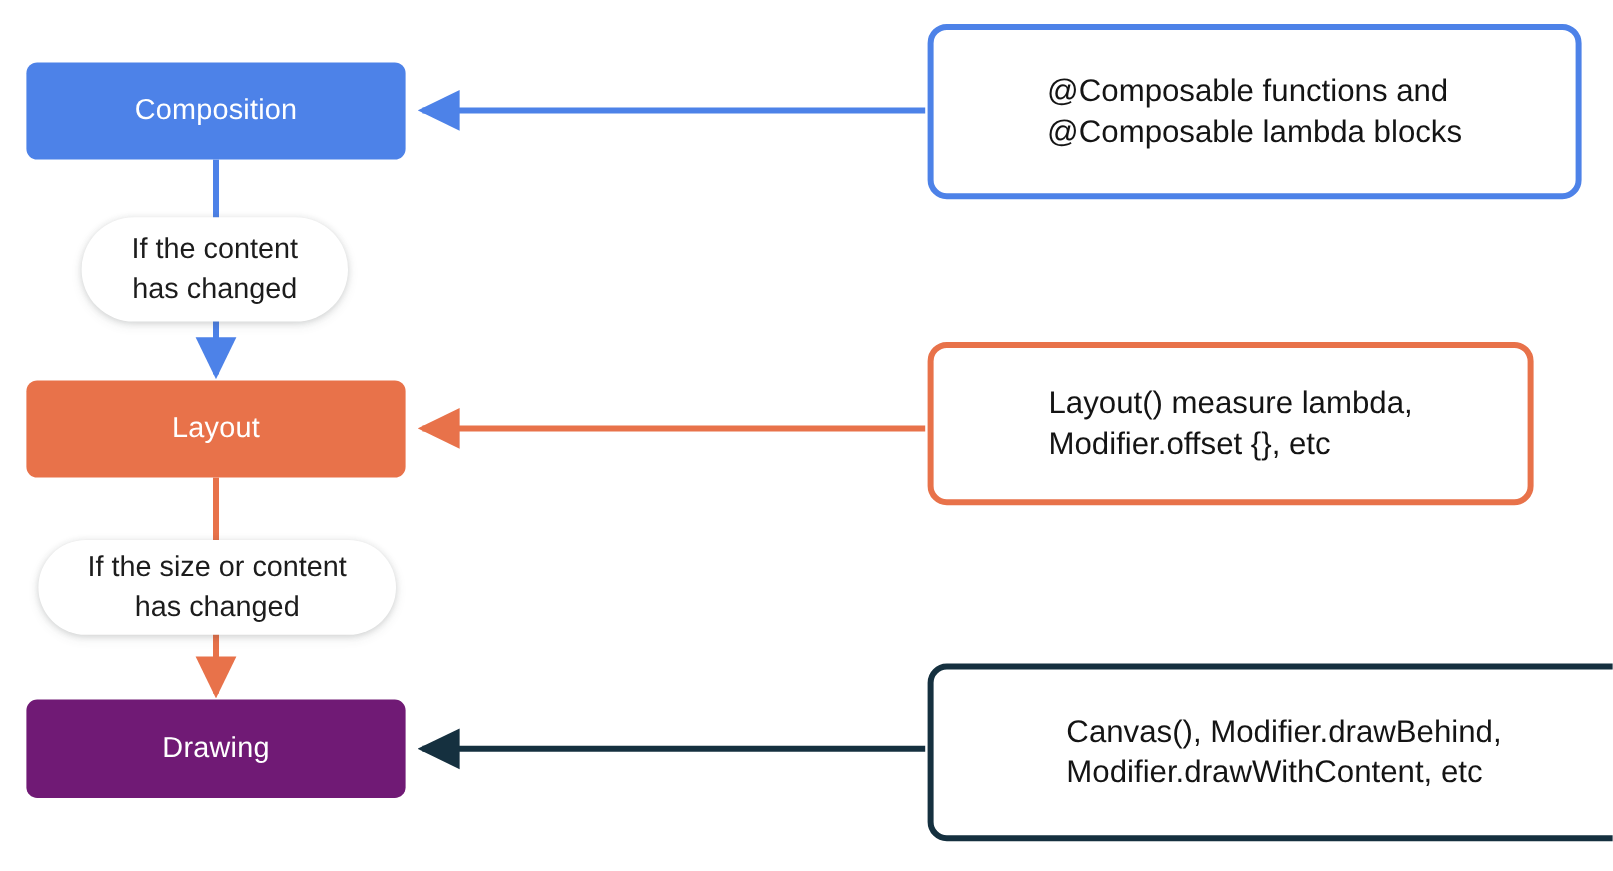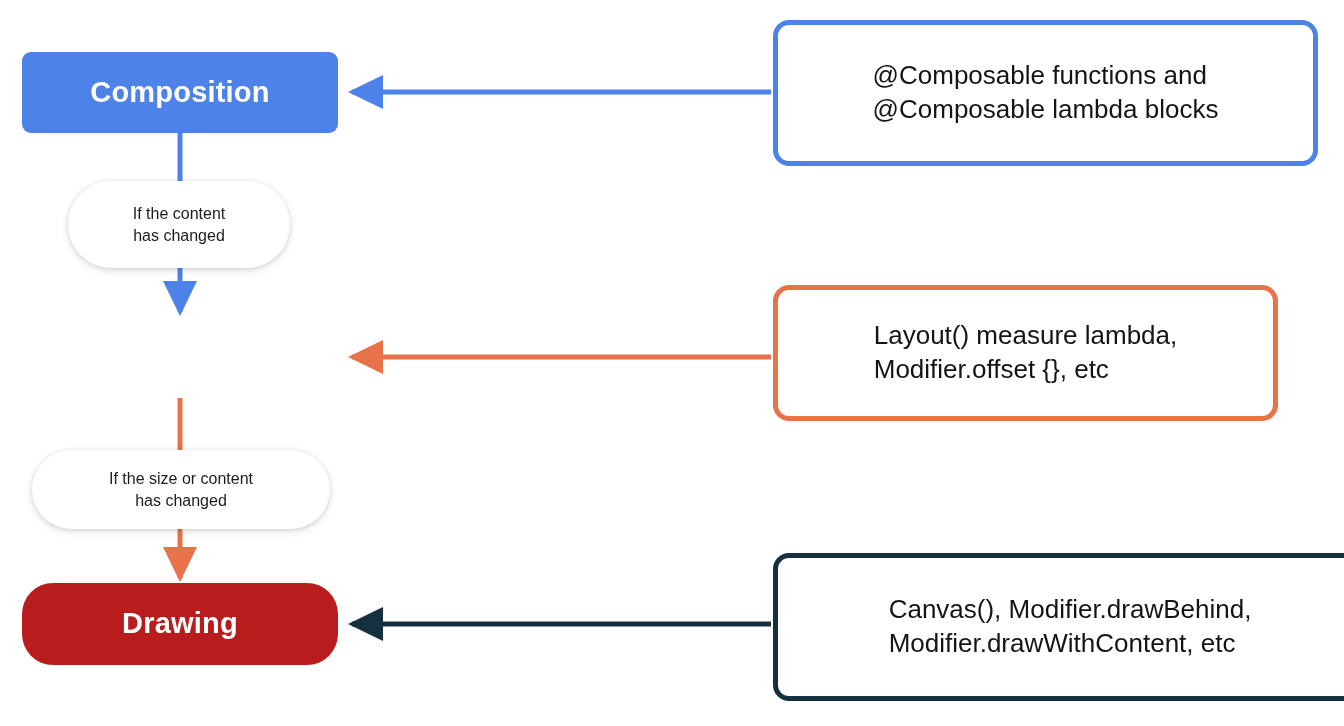--- a/index.html
+++ b/index.html
@@ -34,22 +34,22 @@
   
   .phase-box {
     position: absolute;
     display: flex;
     align-items: center;
     justify-content: center;
     border-radius: 9px;
     box-sizing: border-box;
   }
   .phase-label {
-    font-size: 29px;
-    font-weight: bold;
+    font-size: 24px;
+    font-weight: normal;
     color: #ffffff;
     letter-spacing: 0.2px;
     line-height: 1.1;
     text-align: center;
   }
 
   #phase-composition {
     left: 22px;  top: 52px;
     width: 316px; height: 81px;
   }
@@ -68,21 +68,21 @@
     display: flex;
     align-items: center;
     justify-content: center;
     background: #ffffff;
     border-radius: 999px;
     box-shadow: 0 1px 5px rgba(60,64,67,0.18), 0 3px 10px rgba(60,64,67,0.10);
     box-sizing: border-box;
     padding: 6px 14px;
   }
   .condition-text {
-    font-size: 16px;
+    font-size: 24px;
     font-weight: 400;
     color: #1c1c1c;
     line-height: 1.36;
     text-align: center;
     white-space: pre-line;
   }
 
   #pill-content-changed {
     left: 68px; top: 181px;
     width: 222px; height: 87px;
@@ -166,22 +166,25 @@
 
     <g>
       <path d="M 771 624 L 352 624" stroke="#15303f" stroke-width="5" fill="none" marker-end="url(#arrow-dark)"></path>
     </g>
   </svg>
 
   <div class="phase-box" id="phase-composition" style="background:#4d82e8;">
     <span class="phase-label">Composition</span>
   </div>
 
-
-  <div class="phase-box" id="phase-drawing" style="background:#b91c1c;border-radius:31px;">
+  <div class="phase-box" id="phase-layout" style="background:#e8724a;">
+    <span class="phase-label">Layout</span>
+  </div>
+
+  <div class="phase-box" id="phase-drawing" style="background:#701a75;">
     <span class="phase-label">Drawing</span>
   </div>
 
   <div class="condition-pill" id="pill-content-changed">
     <span class="condition-text">If the content
 has changed</span>
   </div>
 
   <div class="condition-pill" id="pill-size-position-changed">
     <span class="condition-text">If the size or content

